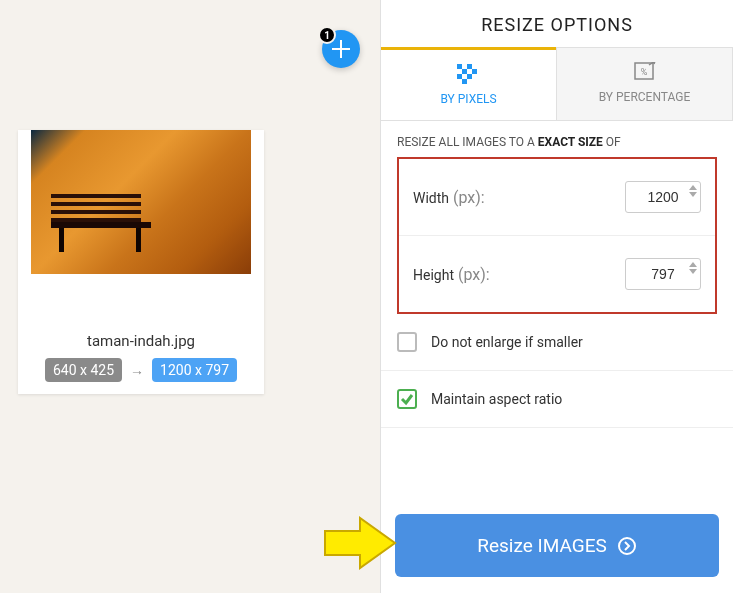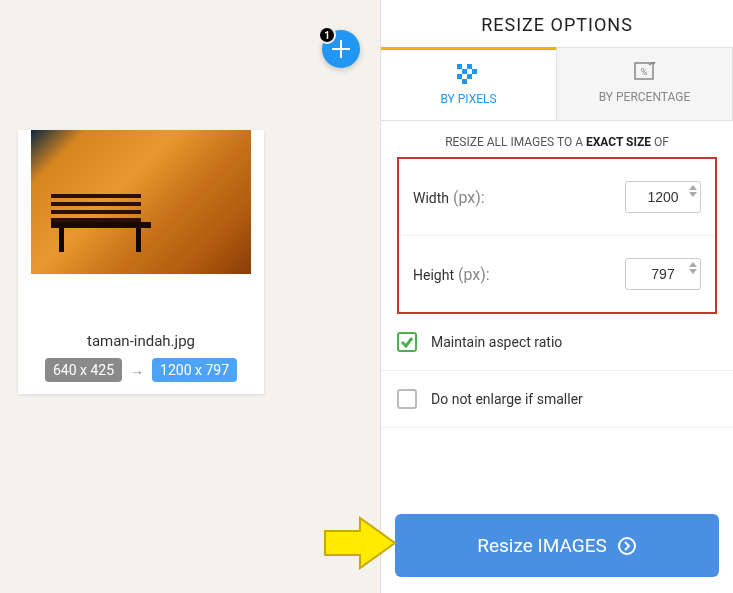--- a/index.html
+++ b/index.html
@@ -126,21 +126,20 @@
       background: #f5f5f5;
       color: #888;
       border: 1px solid #e0e0e0;
       border-bottom: none;
     }
     .tab-icon { display:block; margin: 0 auto 8px auto; }
     .subtitle {
       font-size: 12px;
       color: #555;
       padding: 14px 16px 8px 16px;
-      text-align: center;
     }
     .subtitle strong { color: #222; }
     .fields-box {
       border: 2px solid #c0392b;
       margin: 0 16px;
     }
     .field-row {
       display: flex;
       align-items: center;
       justify-content: space-between;
@@ -302,31 +301,31 @@
         <input class="num-input" value="797" style="">
         <div class="spinner">
           <div class="spin-btn spin-up"></div>
           <div class="spin-btn spin-down"></div>
         </div>
       </div>
     </div>
   </div>
 
   <div class="check-row">
+    <div class="checkbox unchecked"></div>
+    <span>Do not enlarge if smaller</span>
+  </div>
+
+  <div class="check-row">
     <div class="checkbox">
       <svg width="14" height="14" viewBox="0 0 14 14">
           <polyline class="checkmark" points="2,7 6,11 12,3"></polyline>
         </svg>
     </div>
     <span>Maintain aspect ratio</span>
-  </div>
-
-  <div class="check-row">
-    <div class="checkbox unchecked"></div>
-    <span>Do not enlarge if smaller</span>
   </div>
 
   <div class="spacer"></div>
 
   <div class="resize-btn">
     <span>Resize IMAGES</span>
     <svg width="20" height="20" viewBox="0 0 20 20">
       <circle cx="10" cy="10" r="8"></circle>
         <path d="M8 6 L12 10 L8 14"></path>
     </svg>

